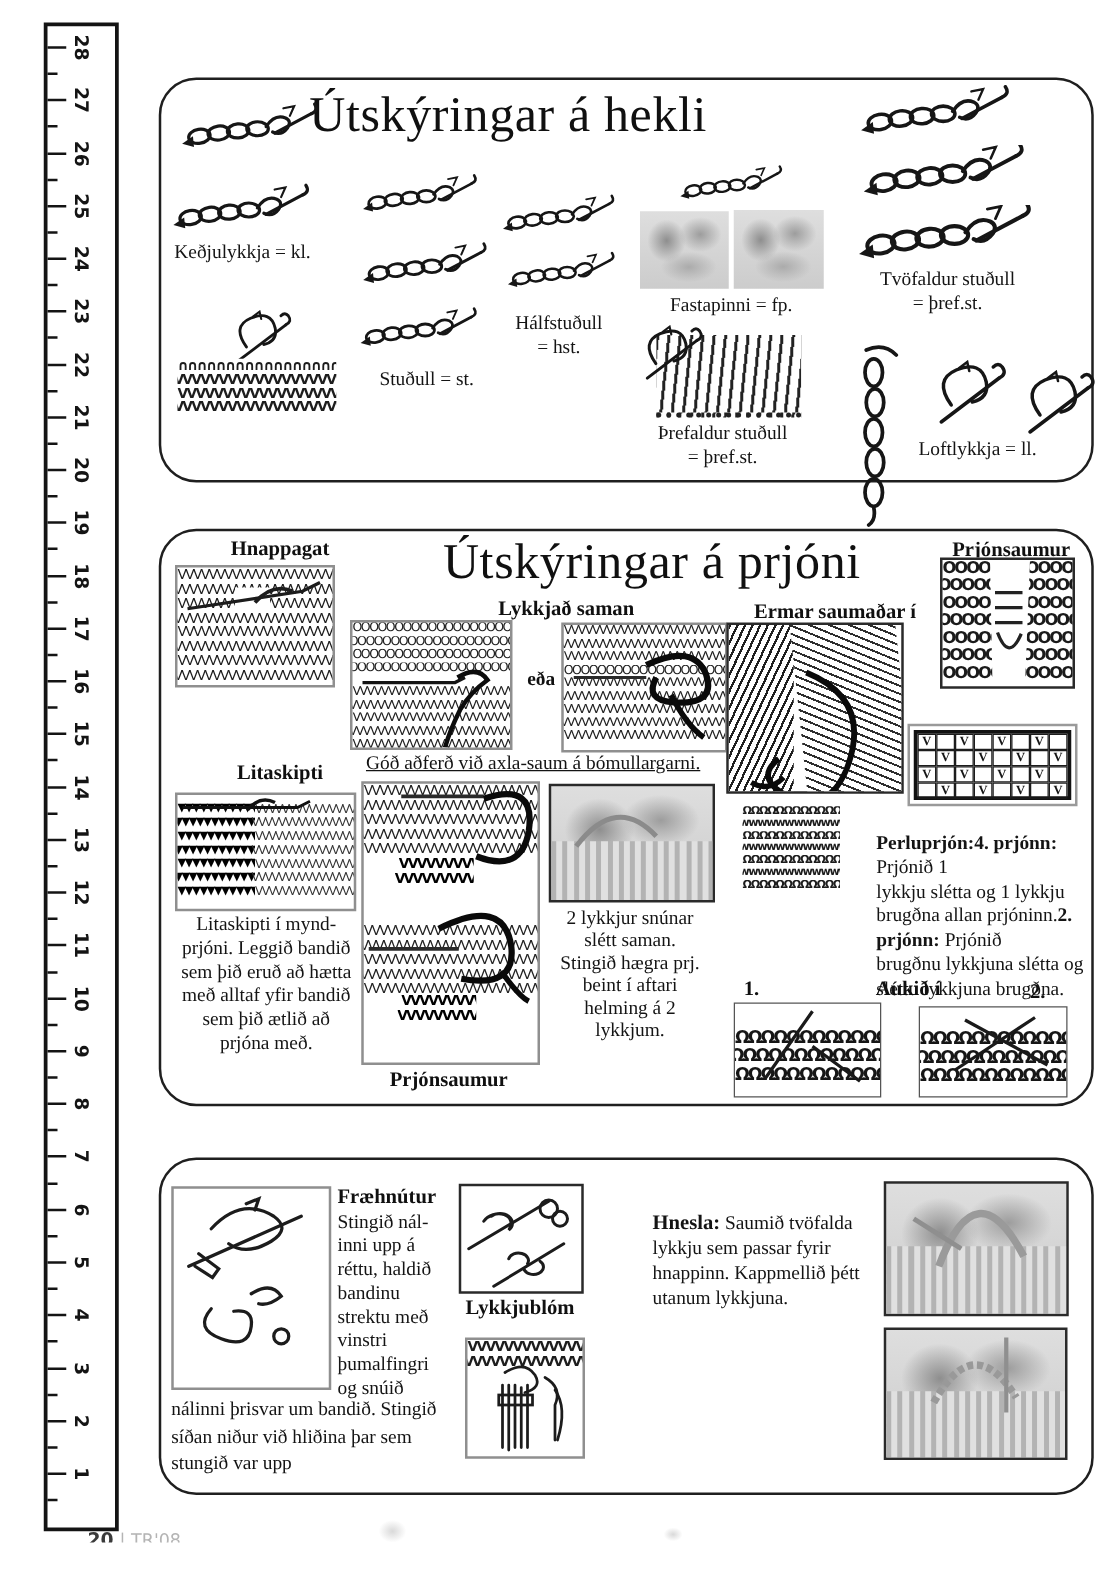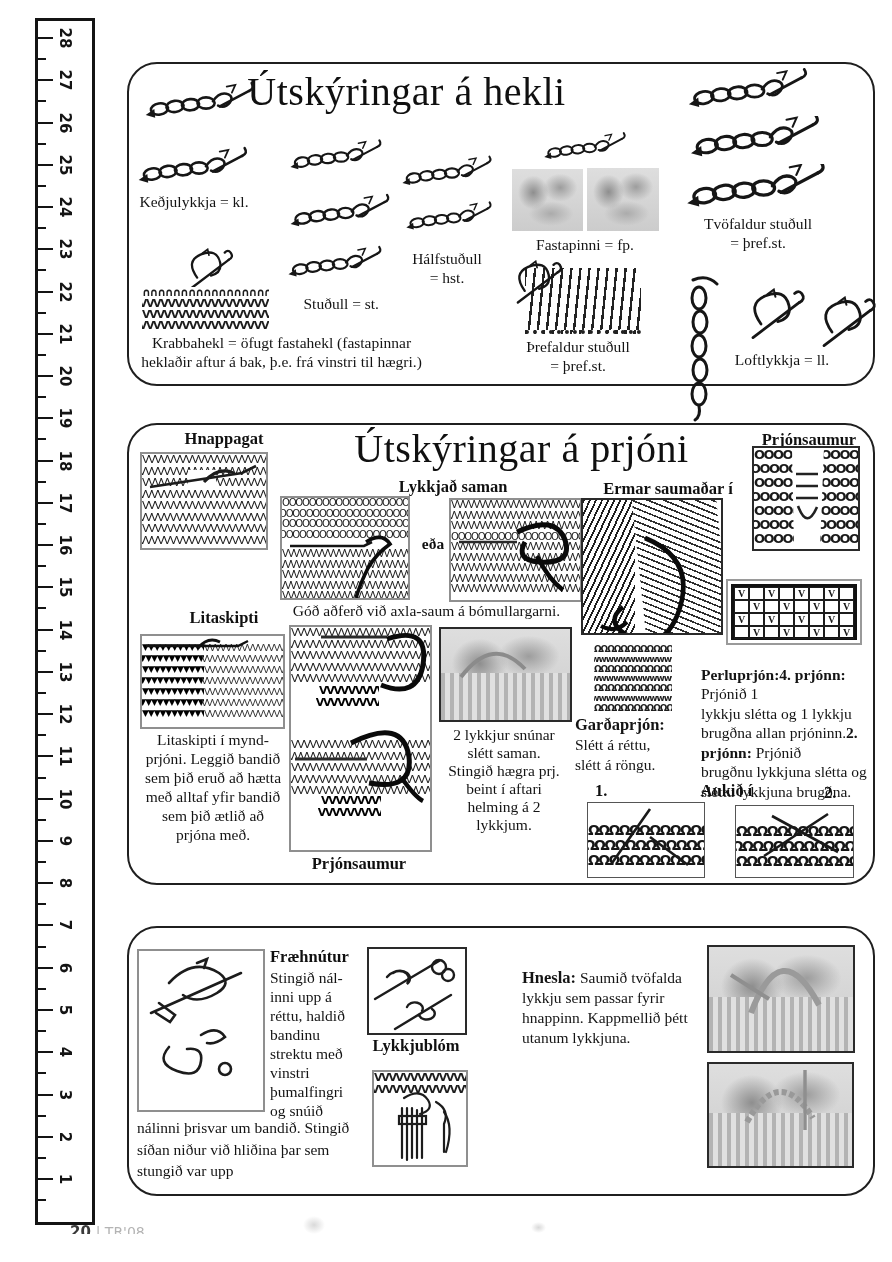--- a/index.html
+++ b/index.html
@@ -181,22 +181,20 @@
 
     <svg class="abs" style="left:32px;top:184px;width:92px;height:46px;">
         <use href="#sym-hook"></use>
       </svg>
     <div class="illo" style="left:13px;top:223px;width:127px;height:44px;">
         <div style="height: 11px; line-height: 11px; font-family: &quot;DejaVu Sans&quot;, sans-serif; font-size: 11px; font-weight: 700; color: rgb(29, 29, 29); letter-spacing: -1.32px; white-space: nowrap; overflow: hidden; margin-left: 0px;">∩∩∩∩∩∩∩∩∩∩∩∩∩∩∩∩∩∩∩∩∩∩</div>
         <div style="height: 11px; line-height: 11px; font-family: &quot;DejaVu Sans&quot;, sans-serif; font-size: 11px; font-weight: 700; color: rgb(29, 29, 29); letter-spacing: -1.32px; white-space: nowrap; overflow: hidden; margin-left: -3.3px;">VVVVVVVVVVVVVVVVVVVVVV</div>
         <div style="height: 11px; line-height: 11px; font-family: &quot;DejaVu Sans&quot;, sans-serif; font-size: 11px; font-weight: 700; color: rgb(29, 29, 29); letter-spacing: -1.32px; white-space: nowrap; overflow: hidden; margin-left: 0px;">VVVVVVVVVVVVVVVVVVVVVV</div>
         <div style="height: 11px; line-height: 11px; font-family: &quot;DejaVu Sans&quot;, sans-serif; font-size: 11px; font-weight: 700; color: rgb(29, 29, 29); letter-spacing: -1.32px; white-space: nowrap; overflow: hidden; margin-left: -3.3px;">VVVVVVVVVVVVVVVVVVVVVV</div>
       </div>
-    <div class="cap pre" style="left:0;top:270px;width:305px;">Krabbahekl = öfugt fastahekl (fastapinnar
-heklaðir aftur á bak, þ.e. frá vinstri til hægri.)</div>
 
     <svg class="abs" style="left:160px;top:66px;width:94px;height:54px;">
         <use href="#sym-chain"></use>
       </svg>
     <svg class="abs" style="left:160px;top:124px;width:102px;height:50px;">
         <use href="#sym-chain"></use>
       </svg>
     <svg class="abs" style="left:158px;top:174px;width:96px;height:52px;">
         <use href="#sym-chain"></use>
       </svg>
@@ -308,21 +306,21 @@
           <div style="height: 10.5px; line-height: 10.5px; font-family: &quot;DejaVu Sans&quot;, sans-serif; font-size: 10px; font-weight: 400; color: rgb(34, 34, 34); letter-spacing: -1.2px; white-space: nowrap; overflow: hidden; margin-left: 0px;">VVVVVVVVVVVVVVVVVVVVVVVV</div>
           <div style="height: 10.5px; line-height: 10.5px; font-family: &quot;DejaVu Sans&quot;, sans-serif; font-size: 10px; font-weight: 400; color: rgb(34, 34, 34); letter-spacing: -1.2px; white-space: nowrap; overflow: hidden; margin-left: -3px;">VVVVVVVVVVVVVVVVVVVVVVVV</div>
           <div style="height: 10.5px; line-height: 10.5px; font-family: &quot;DejaVu Sans&quot;, sans-serif; font-size: 10px; font-weight: 400; color: rgb(34, 34, 34); letter-spacing: -1.2px; white-space: nowrap; overflow: hidden; margin-left: 0px;">VVVVVVVVVVVVVVVVVVVVVVVV</div>
         </div>
       <svg class="ov" viewBox="0 0 129 100">
         <path d="M8,42 H66" stroke="#2a2a2a" stroke-width="2.4"></path>
         <path d="M66,32 q38,-18 48,8 q8,24 -26,22 q-24,-2 -14,-20" fill="none" stroke="#0a0a0a" stroke-width="5"></path>
         <path d="M86,56 q12,24 26,34" fill="none" stroke="#0a0a0a" stroke-width="4.5"></path>
       </svg>
     </div>
-    <div class="cap" style="left:150px;top:177px;width:295px;">Góð aðferð við axla-saum á bómullargarni.</div>
+    <div class="cap" style="left:150px;top:177px;width:295px;text-decoration:underline;">Góð aðferð við axla-saum á bómullargarni.</div>
 
     <div class="hdr" style="left:455px;top:54px;width:168px;">Ermar saumaðar í</div>
     <div class="illo b2" style="left:452px;top:73px;width:138px;height:133px;">
       <div class="abs herL" style="left:0;top:0;width:52px;height:133px;"></div>
       <div class="abs herR" style="left:56px;top:-6px;width:84px;height:145px;transform:rotate(-6deg);"></div>
       <svg class="ov" viewBox="0 0 138 133">
         <path d="M62,38 q54,22 32,78 q-16,38 -52,18 q-20,-13 -2,-27" fill="none" stroke="#0a0a0a" stroke-width="4.6"></path>
         <path d="M44,122 q-12,12 -26,4" fill="none" stroke="#0a0a0a" stroke-width="4.2"></path>
       </svg>
     </div>
@@ -470,25 +468,20 @@
 
     <div class="illo" style="left:465px;top:220px;width:78px;height:70px;">
         <div style="height: 9.8px; line-height: 9.8px; font-family: &quot;DejaVu Sans&quot;, sans-serif; font-size: 9px; font-weight: 700; color: rgb(29, 29, 29); letter-spacing: -1.08px; white-space: nowrap; overflow: hidden; margin-left: 0px;">ΩΩΩΩΩΩΩΩΩΩΩΩΩΩΩΩΩ</div>
         <div style="height: 9.8px; line-height: 9.8px; font-family: &quot;DejaVu Sans&quot;, sans-serif; font-size: 9px; font-weight: 700; color: rgb(29, 29, 29); letter-spacing: -1.08px; white-space: nowrap; overflow: hidden; margin-left: -2.7px;">wwwwwwwwwwwwwwwww</div>
         <div style="height: 9.8px; line-height: 9.8px; font-family: &quot;DejaVu Sans&quot;, sans-serif; font-size: 9px; font-weight: 700; color: rgb(29, 29, 29); letter-spacing: -1.08px; white-space: nowrap; overflow: hidden; margin-left: 0px;">ΩΩΩΩΩΩΩΩΩΩΩΩΩΩΩΩΩ</div>
         <div style="height: 9.8px; line-height: 9.8px; font-family: &quot;DejaVu Sans&quot;, sans-serif; font-size: 9px; font-weight: 700; color: rgb(29, 29, 29); letter-spacing: -1.08px; white-space: nowrap; overflow: hidden; margin-left: -2.7px;">wwwwwwwwwwwwwwwww</div>
         <div style="height: 9.8px; line-height: 9.8px; font-family: &quot;DejaVu Sans&quot;, sans-serif; font-size: 9px; font-weight: 700; color: rgb(29, 29, 29); letter-spacing: -1.08px; white-space: nowrap; overflow: hidden; margin-left: 0px;">ΩΩΩΩΩΩΩΩΩΩΩΩΩΩΩΩΩ</div>
         <div style="height: 9.8px; line-height: 9.8px; font-family: &quot;DejaVu Sans&quot;, sans-serif; font-size: 9px; font-weight: 700; color: rgb(29, 29, 29); letter-spacing: -1.08px; white-space: nowrap; overflow: hidden; margin-left: -2.7px;">wwwwwwwwwwwwwwwww</div>
         <div style="height: 9.8px; line-height: 9.8px; font-family: &quot;DejaVu Sans&quot;, sans-serif; font-size: 9px; font-weight: 700; color: rgb(29, 29, 29); letter-spacing: -1.08px; white-space: nowrap; overflow: hidden; margin-left: 0px;">ΩΩΩΩΩΩΩΩΩΩΩΩΩΩΩΩΩ</div>
       </div>
-    <div class="abs" style="left:446px;top:290px;width:130px;font-size:15.5px;line-height:20px;">
-      <div><b style="font-size:16.5px;">Garðaprjón:</b></div>
-      <div class="pre">Slétt á réttu,
-slétt á röngu.</div>
-    </div>
 
     <div class="hdr" style="left:466px;top:356px;width:24px;text-align:left;">1.</div>
     <div class="hdr" style="left:545px;top:356px;width:105px;">Aukið í</div>
     <div class="hdr" style="left:695px;top:358px;width:24px;text-align:left;">2.</div>
     <div class="illo b3" style="left:458px;top:377px;width:116px;height:74px;">
       <div class="abs" style="left:0;top:20px;">
           <div style="height: 15px; line-height: 15px; font-family: &quot;DejaVu Sans&quot;, sans-serif; font-size: 14px; font-weight: 700; color: rgb(22, 22, 22); letter-spacing: -1.68px; white-space: nowrap; overflow: hidden; margin-left: 0px;">ΩΩΩΩΩΩΩΩΩΩΩΩΩΩΩΩ</div>
           <div style="height: 15px; line-height: 15px; font-family: &quot;DejaVu Sans&quot;, sans-serif; font-size: 14px; font-weight: 700; color: rgb(22, 22, 22); letter-spacing: -1.68px; white-space: nowrap; overflow: hidden; margin-left: -4.2px;">ΩΩΩΩΩΩΩΩΩΩΩΩΩΩΩΩ</div>
           <div style="height: 15px; line-height: 15px; font-family: &quot;DejaVu Sans&quot;, sans-serif; font-size: 14px; font-weight: 700; color: rgb(22, 22, 22); letter-spacing: -1.68px; white-space: nowrap; overflow: hidden; margin-left: 0px;">ΩΩΩΩΩΩΩΩΩΩΩΩΩΩΩΩ</div>
         </div>

